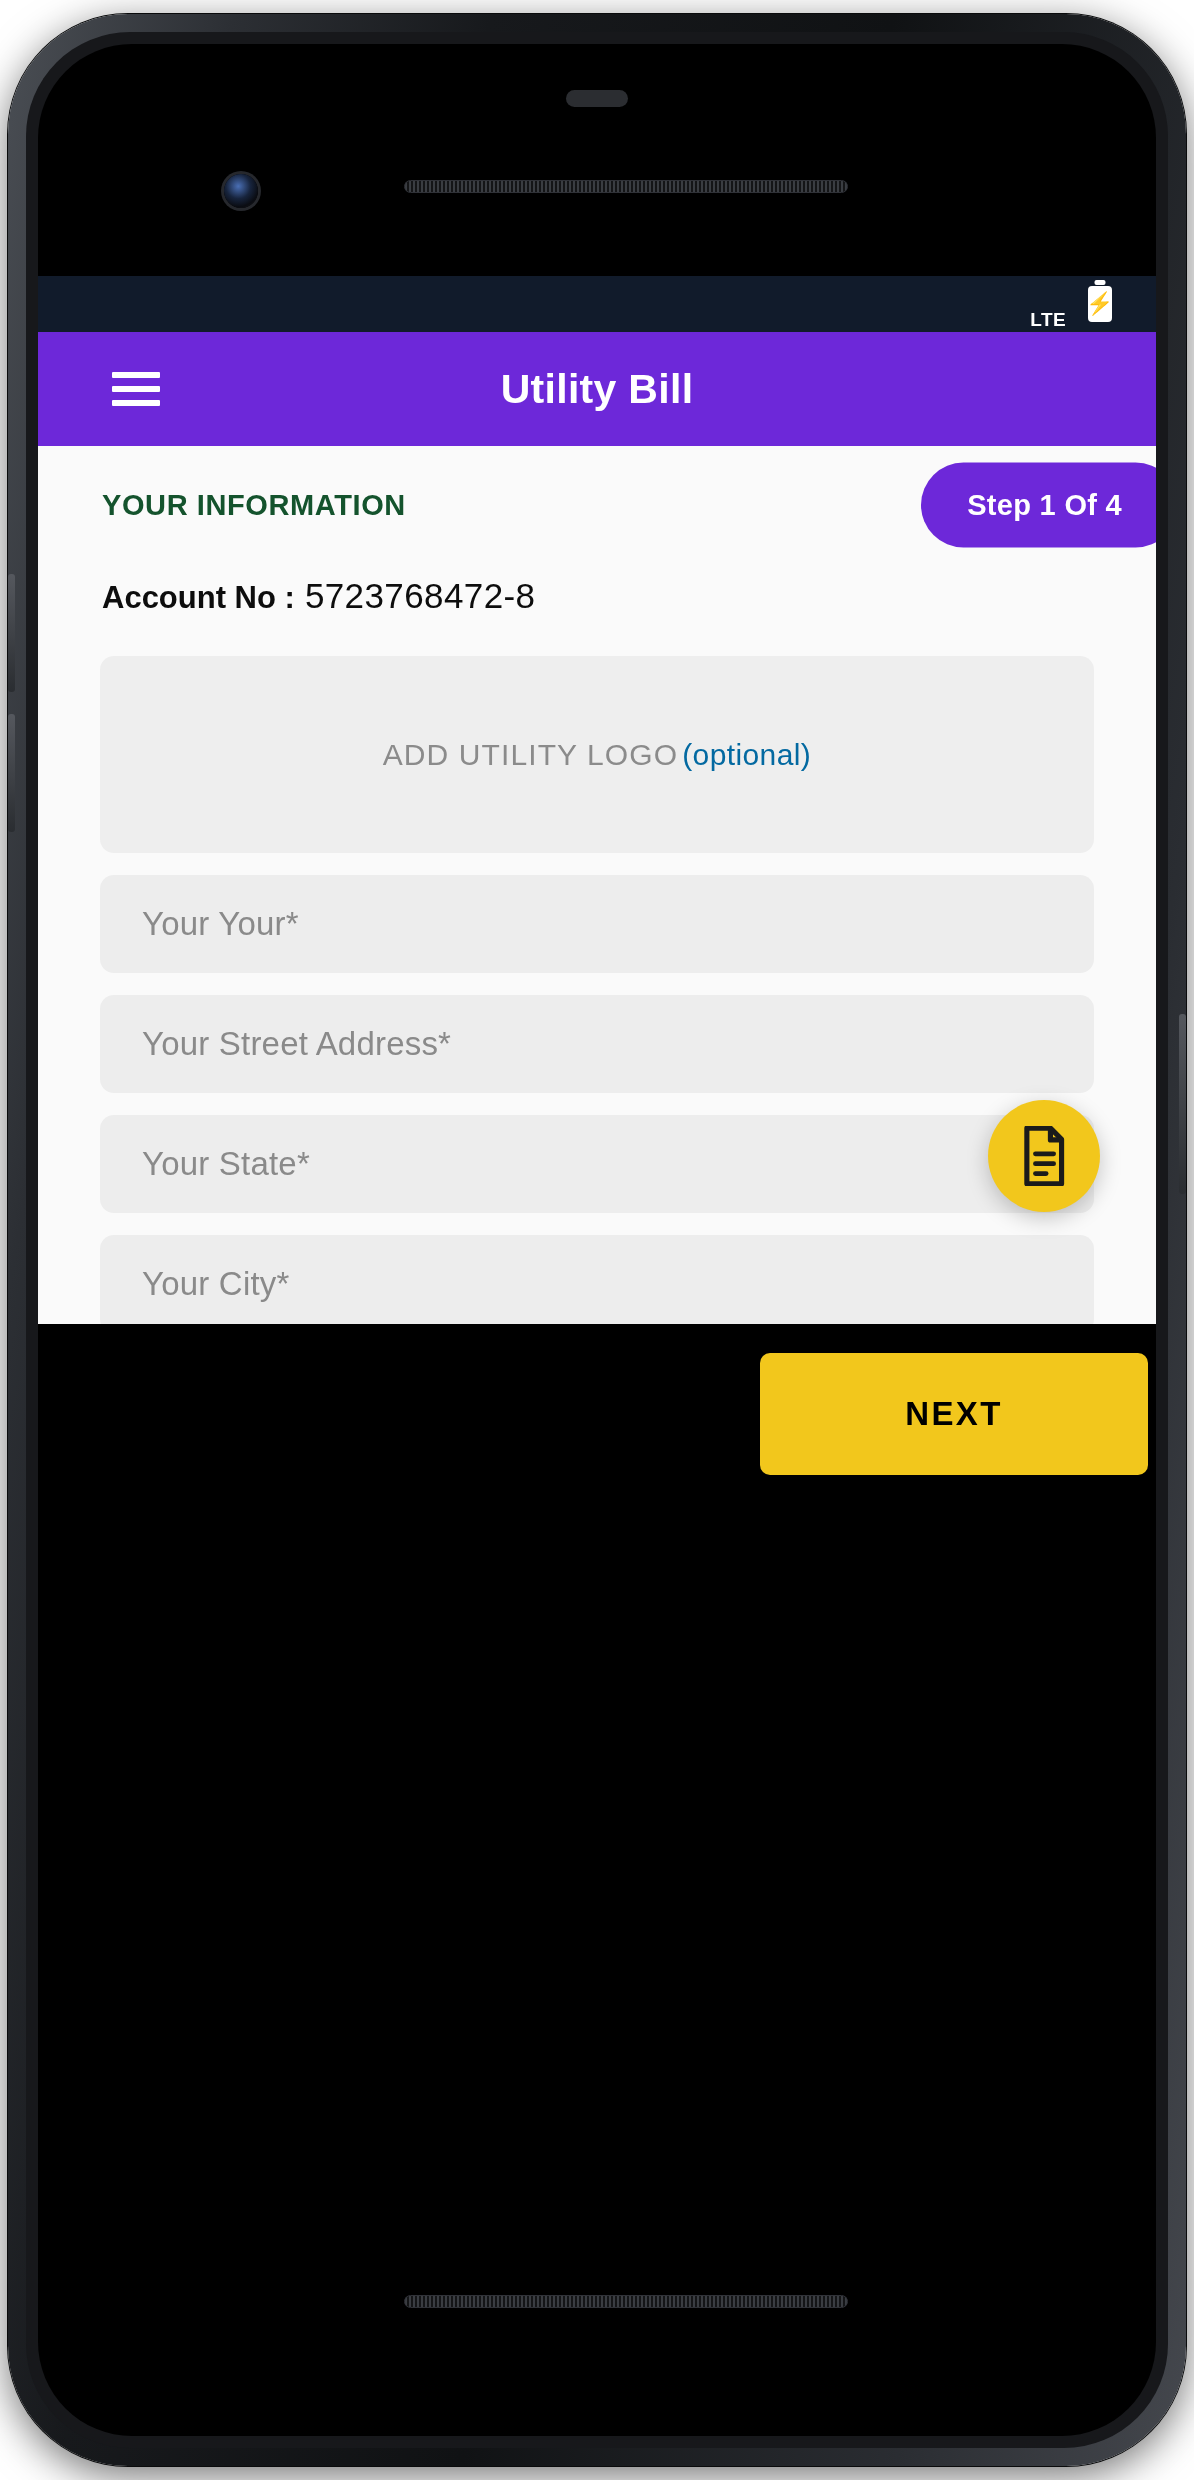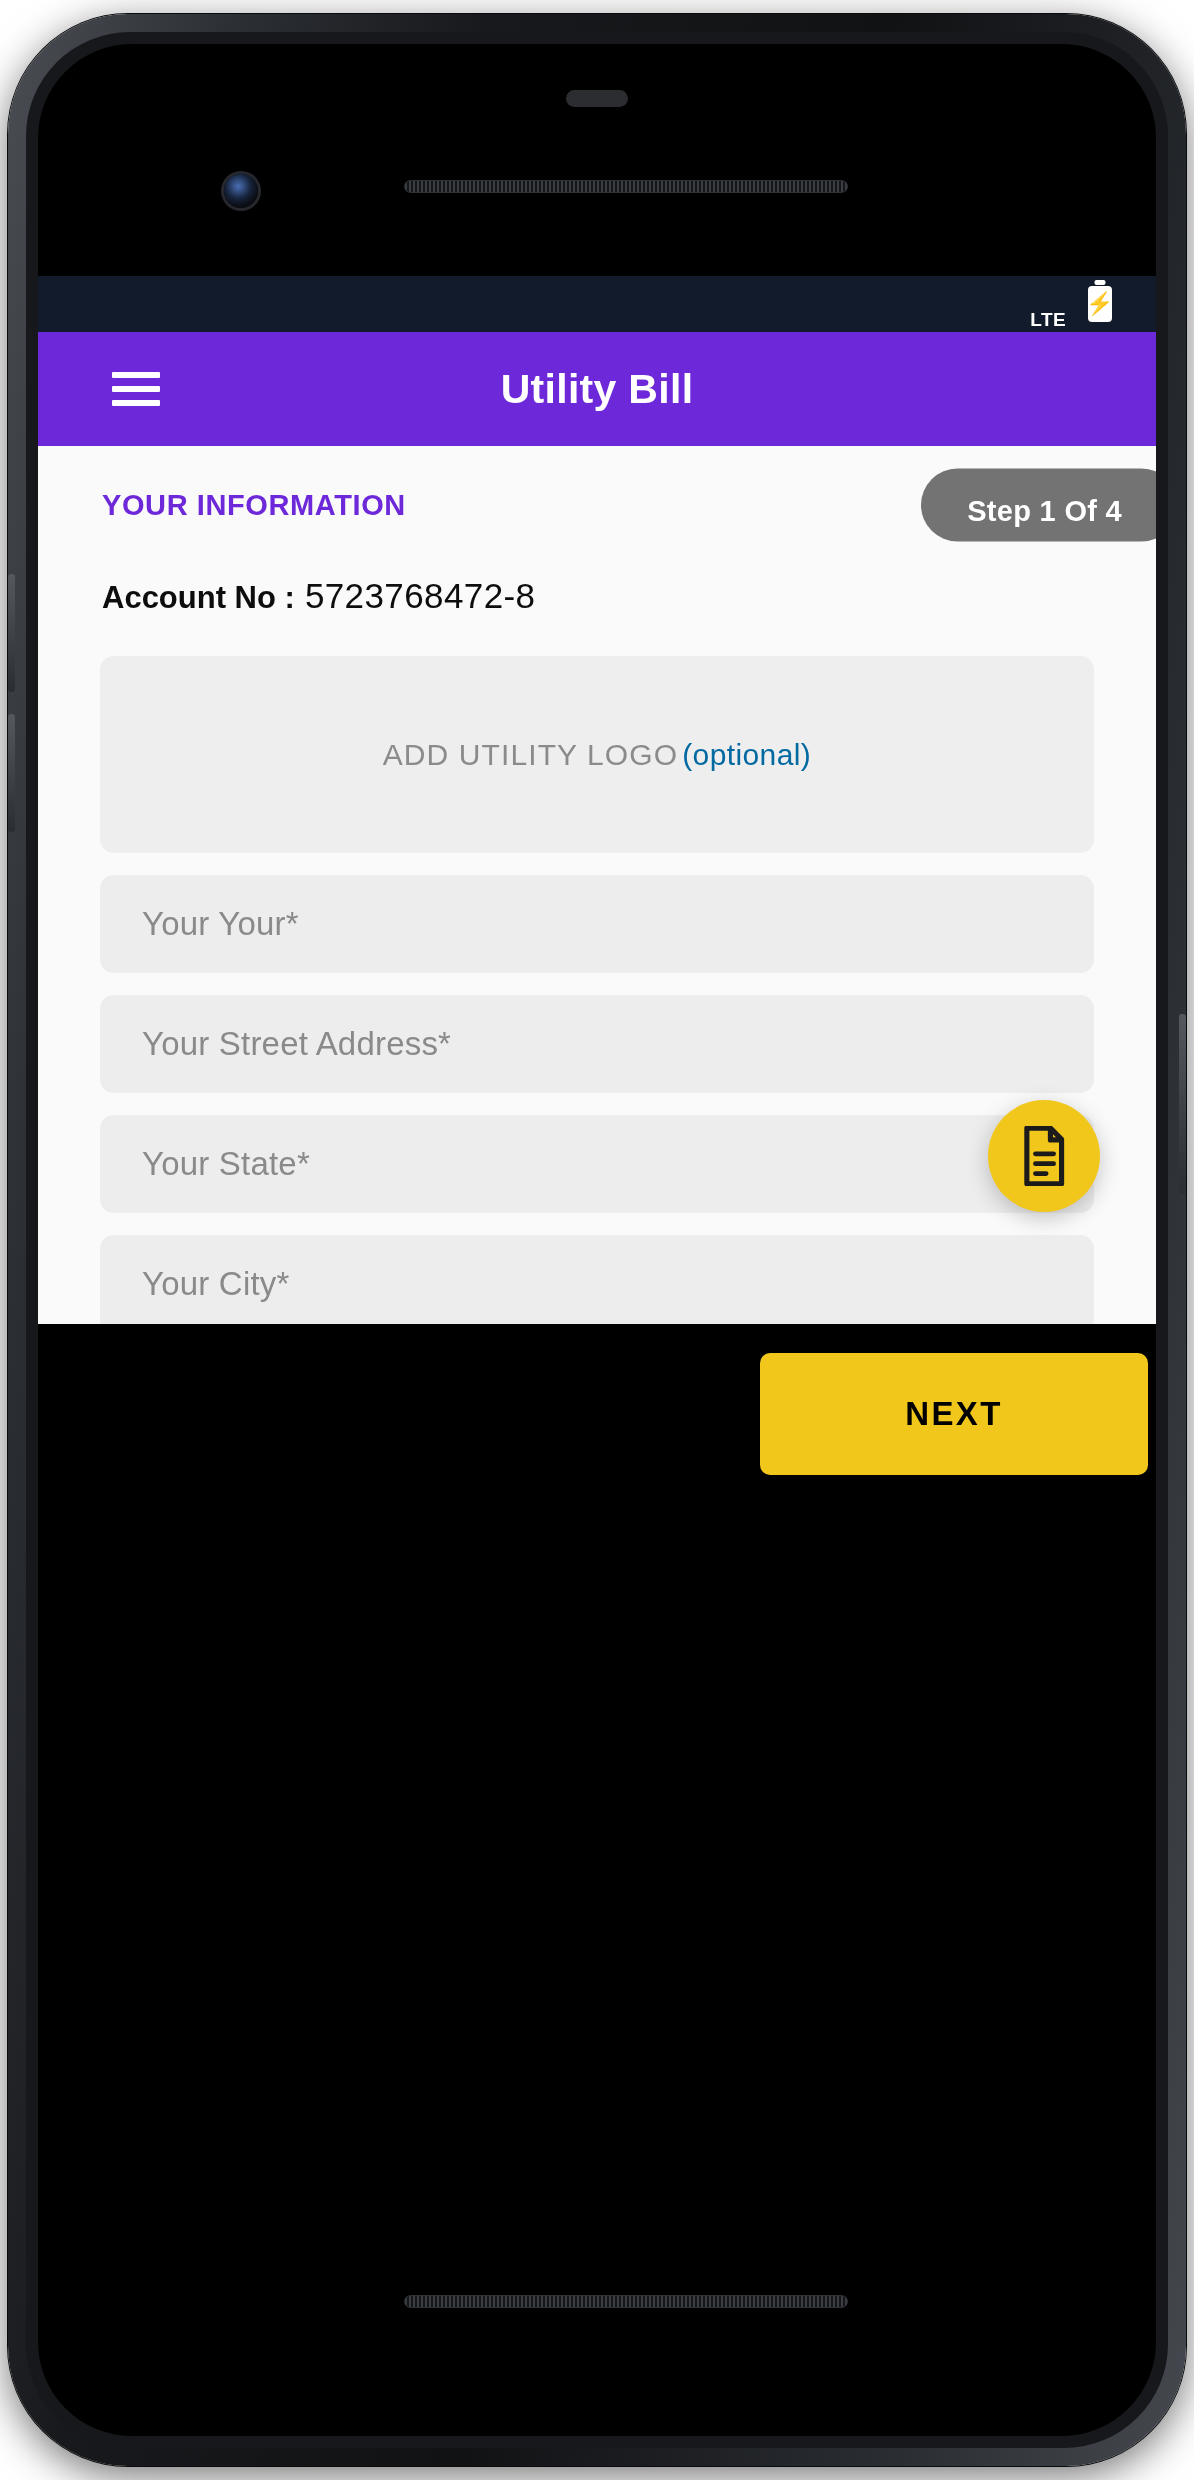--- a/index.html
+++ b/index.html
@@ -204,33 +204,33 @@
     display: flex;
     align-items: center;
   }
   .section-title {
     position: absolute;
     left: 64px;
     top: 50%;
     transform: translateY(-50%);
     font-size: 29px;
     font-weight: bold;
-    color: #6d28d9;
+    color: #14532d;
     letter-spacing: .6px;
   }
   .step-badge {
     position: absolute;
     right: -22px;
     top: 50%;
     transform: translateY(-50%);
-    background: #737373;
+    background: #6d28d9;
     color: #ffffff;
     font-size: 29px;
     font-weight: bold;
-    padding: 26px 56px 14px 46px;
+    padding: 26px 56px 26px 46px;
     border-radius: 44px;
     white-space: nowrap;
     letter-spacing: .3px;
   }
 
   .account-row {
     padding: 12px 64px 0 64px;
     display: flex;
     align-items: baseline;
     gap: 0px;

